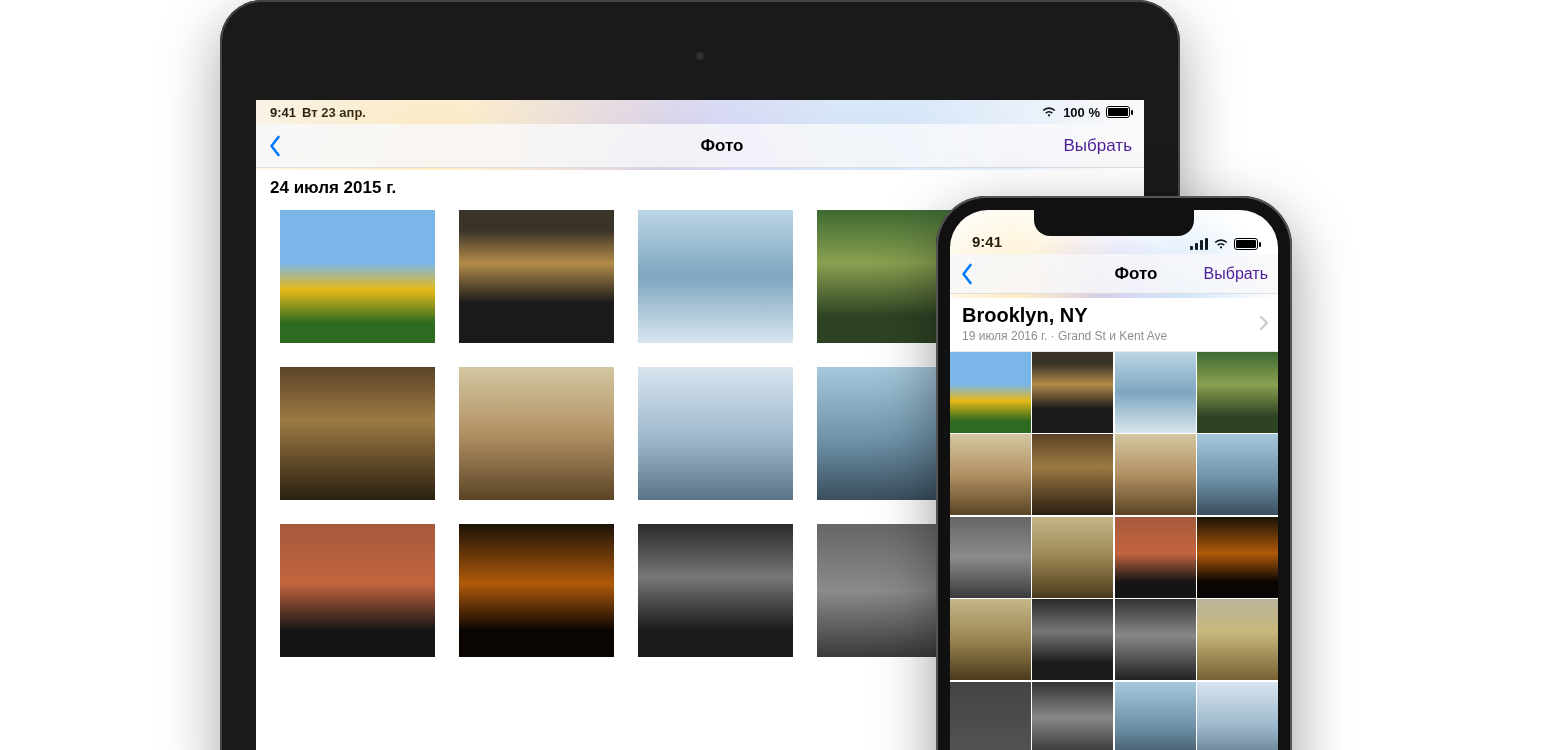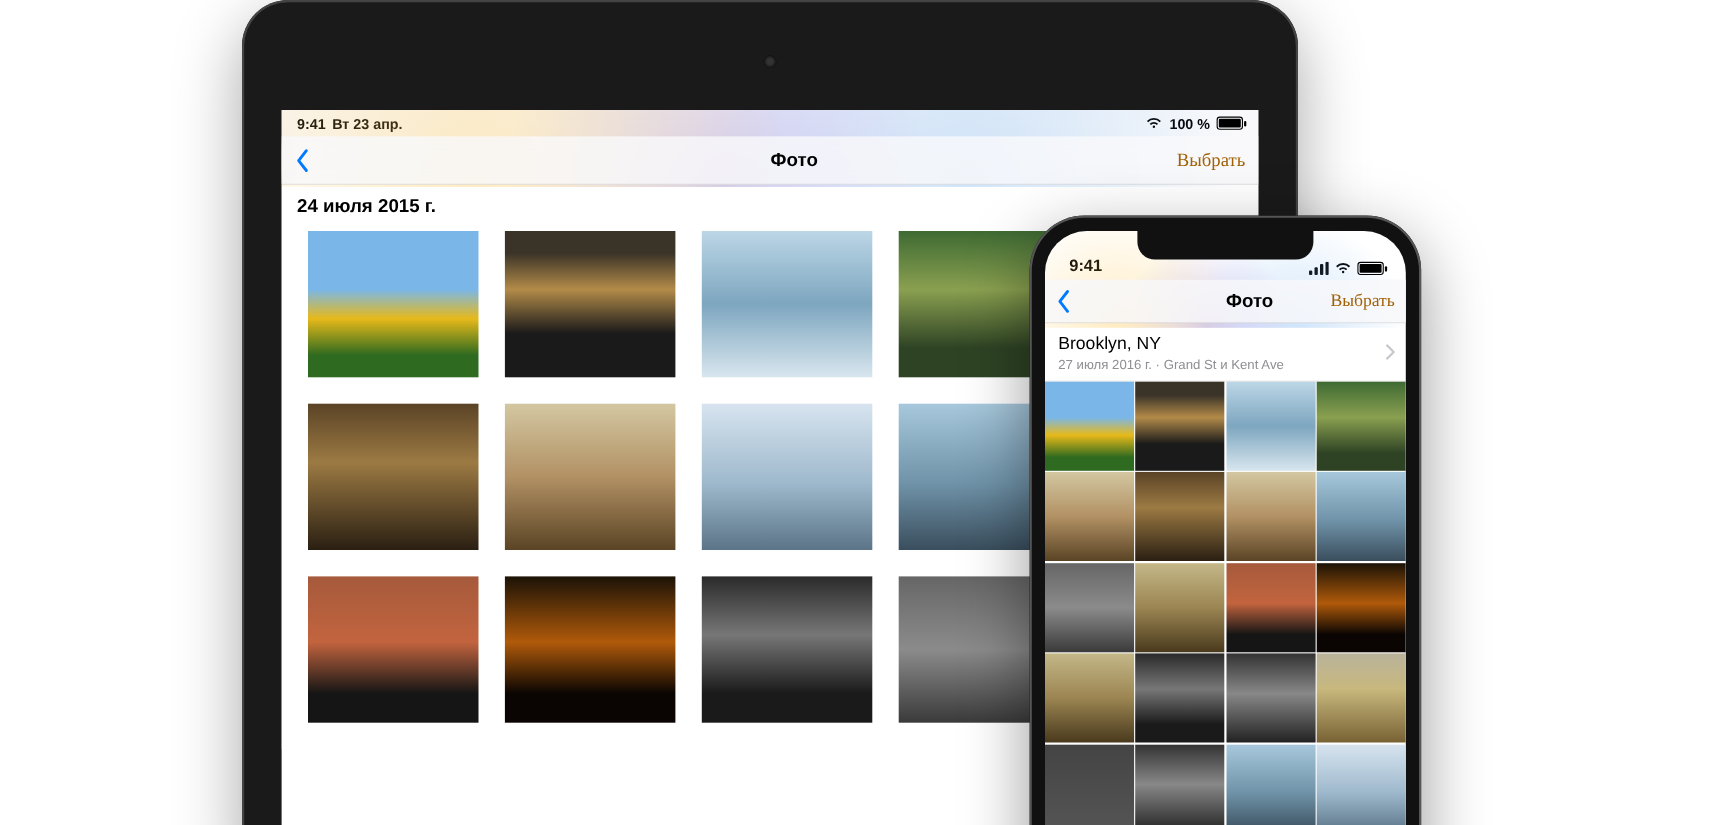--- a/index.html
+++ b/index.html
@@ -70,23 +70,22 @@
   }
   .nav .title {
     position:absolute; left:0; right:0;
     text-align:center;
     font-size: 17px; font-weight: 700;
     pointer-events:none;
     margin-left:44px;
   }
   .nav .select-btn {
     margin-left: auto;
-    color: #a16207;
+    color: #4c1d95;
     font-size: 17px;
-    font-family: Liberation Serif, serif;
   }
 
   
   .section-hdr-ipad {
     padding: 10px 14px 8px;
     font-size: 17px; font-weight: 700;
     background:#fff;
   }
 
   
@@ -144,21 +143,21 @@
   .nav-ph .title { font-size:17px; }
   .nav-ph .select-btn { font-size:16px; }
 
   
   .sec-ph {
     padding: 10px 12px 8px;
     border-bottom: .5px solid rgba(0,0,0,.08);
     display:flex; flex-direction:column; gap:2px;
     position:relative;
   }
-  .sec-ph .loc { font-size:16px; font-weight:400; }
+  .sec-ph .loc { font-size:20px; font-weight:700; }
   .sec-ph .sub { font-size:12px; color:#8e8e93; }
   .sec-ph .chev {
     position:absolute; right:10px; top:50%; transform:translateY(-50%);
     color:#c7c7cc; width:8px; height:14px;
   }
 
   
   .ph-grid {
     display:grid;
     grid-template-columns: repeat(4, 1fr);
@@ -279,21 +278,21 @@
     <div class="nav nav-ph">
       <svg class="back-chevron" viewBox="0 0 12 22">
         <polyline points="10,2 3,11 10,20" fill="none" stroke="#007aff" stroke-width="2.6" stroke-linecap="round" stroke-linejoin="round"></polyline>
       </svg>
       <div class="title">Фото</div>
       <div class="select-btn">Выбрать</div>
     </div>
 
     <div class="sec-ph">
       <span class="loc">Brooklyn, NY</span>
-      <span class="sub">27 июля 2016 г.  ·  Grand St и Kent Ave</span>
+      <span class="sub">19 июля 2016 г.  ·  Grand St и Kent Ave</span>
       <svg class="chev" viewBox="0 0 8 14">
         <polyline points="1,1 7,7 1,13" fill="none" stroke="#c7c7cc" stroke-width="2" stroke-linecap="round" stroke-linejoin="round"></polyline>
       </svg>
     </div>
 
     <div class="ph-grid">
       <div class="tile-sm p1"></div>
       <div class="tile-sm p2"></div>
       <div class="tile-sm p3"></div>
       <div class="tile-sm p4"></div>

